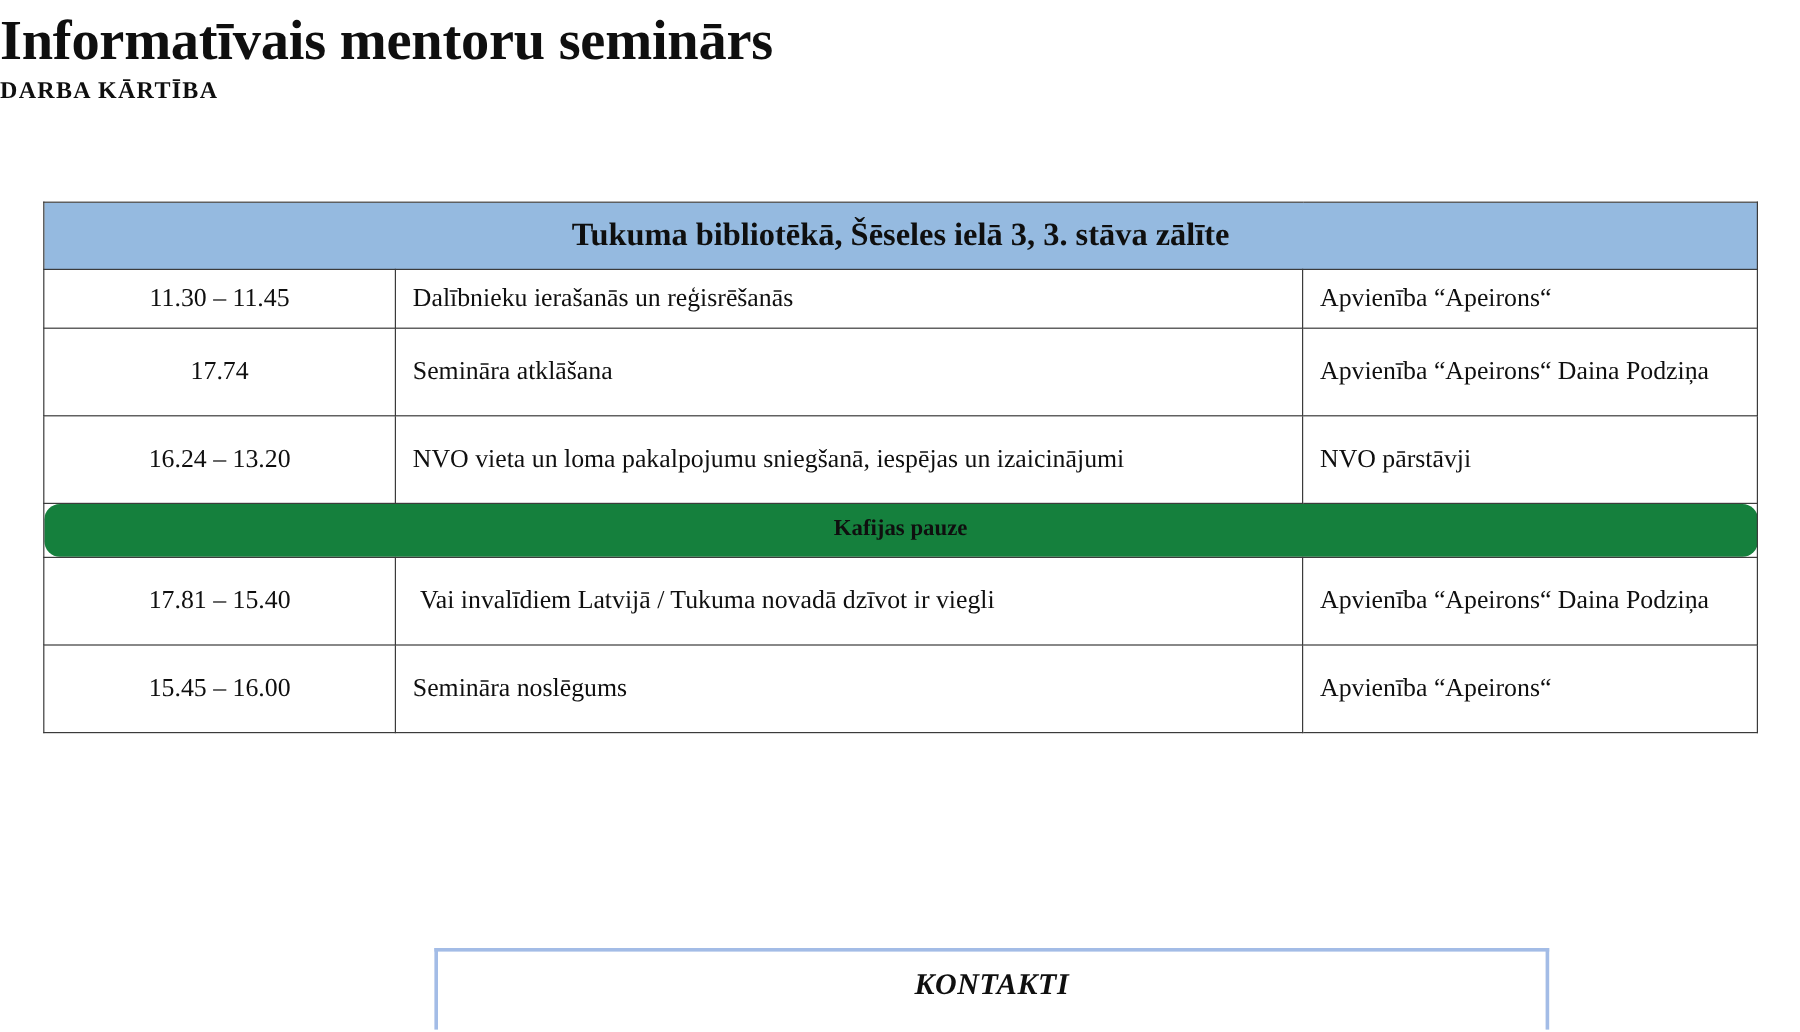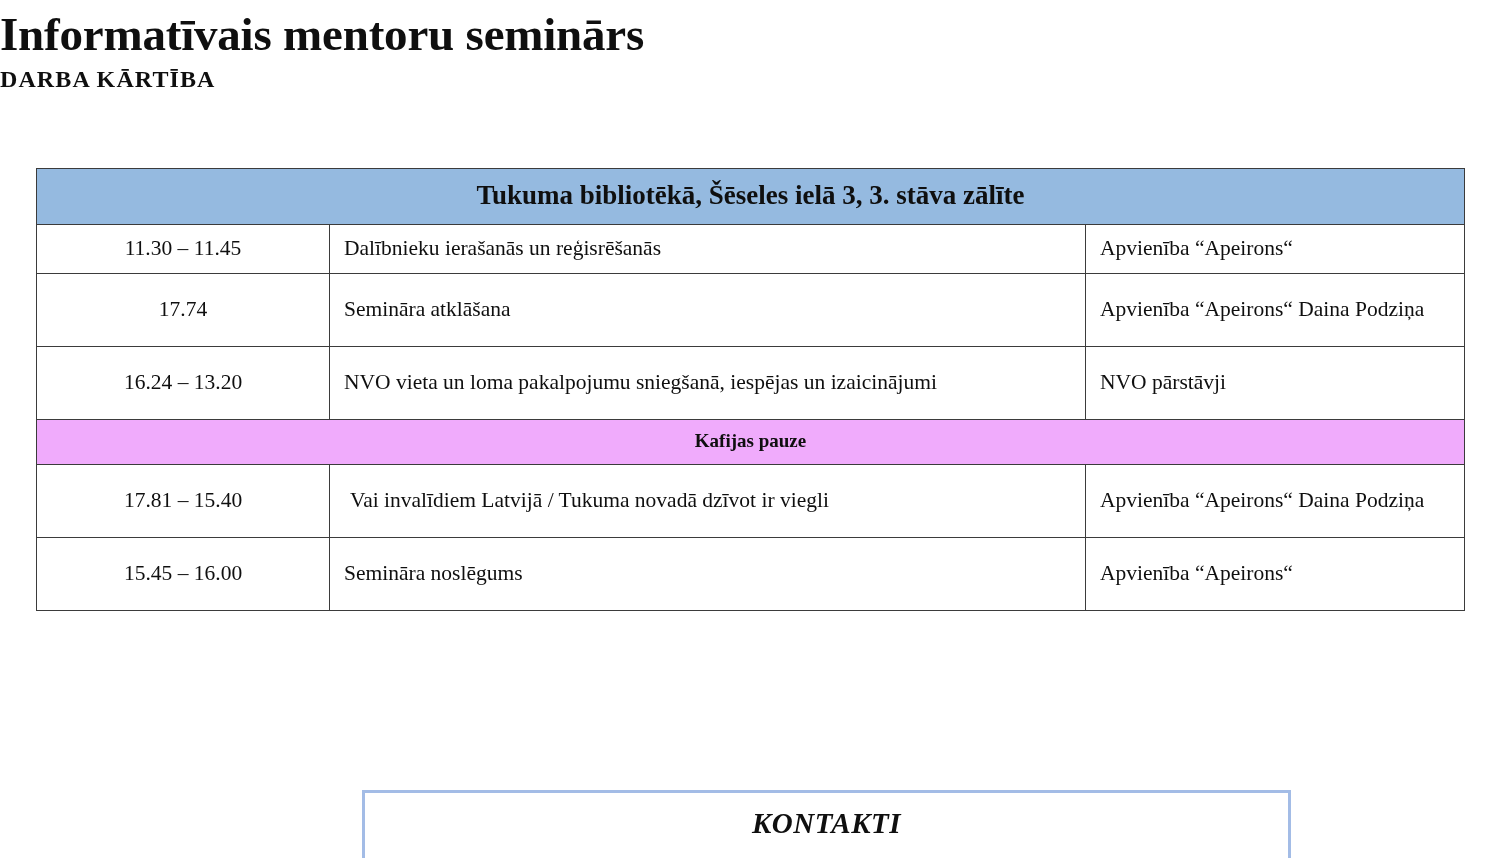--- a/index.html
+++ b/index.html
@@ -27,21 +27,21 @@
     line-height: 1.12;
     letter-spacing: -0.2px;
     margin: 0;
   }
   .doc-subtitle {
     font-size: 25px;
     line-height: 1.25;
     margin: 8px 0 0 0;
   }
   .doc-agenda-label {
-    font-size: 24px;
+    font-size: 20px;
     font-weight: bold;
     letter-spacing: 1.1px;
     line-height: 1.25;
     margin: 3px 0 0 0;
   }
 
   
   .agenda-wrap {
     position: absolute;
     left: 36px;
@@ -92,42 +92,43 @@
   td.who.justified {
     text-align: justify;
     text-align-last: left;
   }
 
   tr.r-tall td   { height: 52px; }
   tr.r-taller td { height: 52px; }
 
   
   tr.break-row td {
-    background: #f0abfc;
+    background: #15803d;
     text-align: center;
     font-weight: bold;
     font-size: 19px;
     padding: 9px 6px 10px 6px;
+    border-radius: 13px;
   }
 
   
   .contacts-box {
     position: absolute;
     left: 362px;
     top: 790px;
     width: 929px;
     height: 68px;
     box-sizing: border-box;
     border: 3px solid #A3BCE6;
     border-bottom: none;
     background: #ffffff;
   }
   .contacts-title {
     text-align: center;
-    font-size: 29px;
+    font-size: 25px;
     font-weight: bold;
     font-style: italic;
     letter-spacing: 0.5px;
     margin-top: 14px;
   }
 </style>
 </head>
 <body>
 
 <div class="doc-header">

